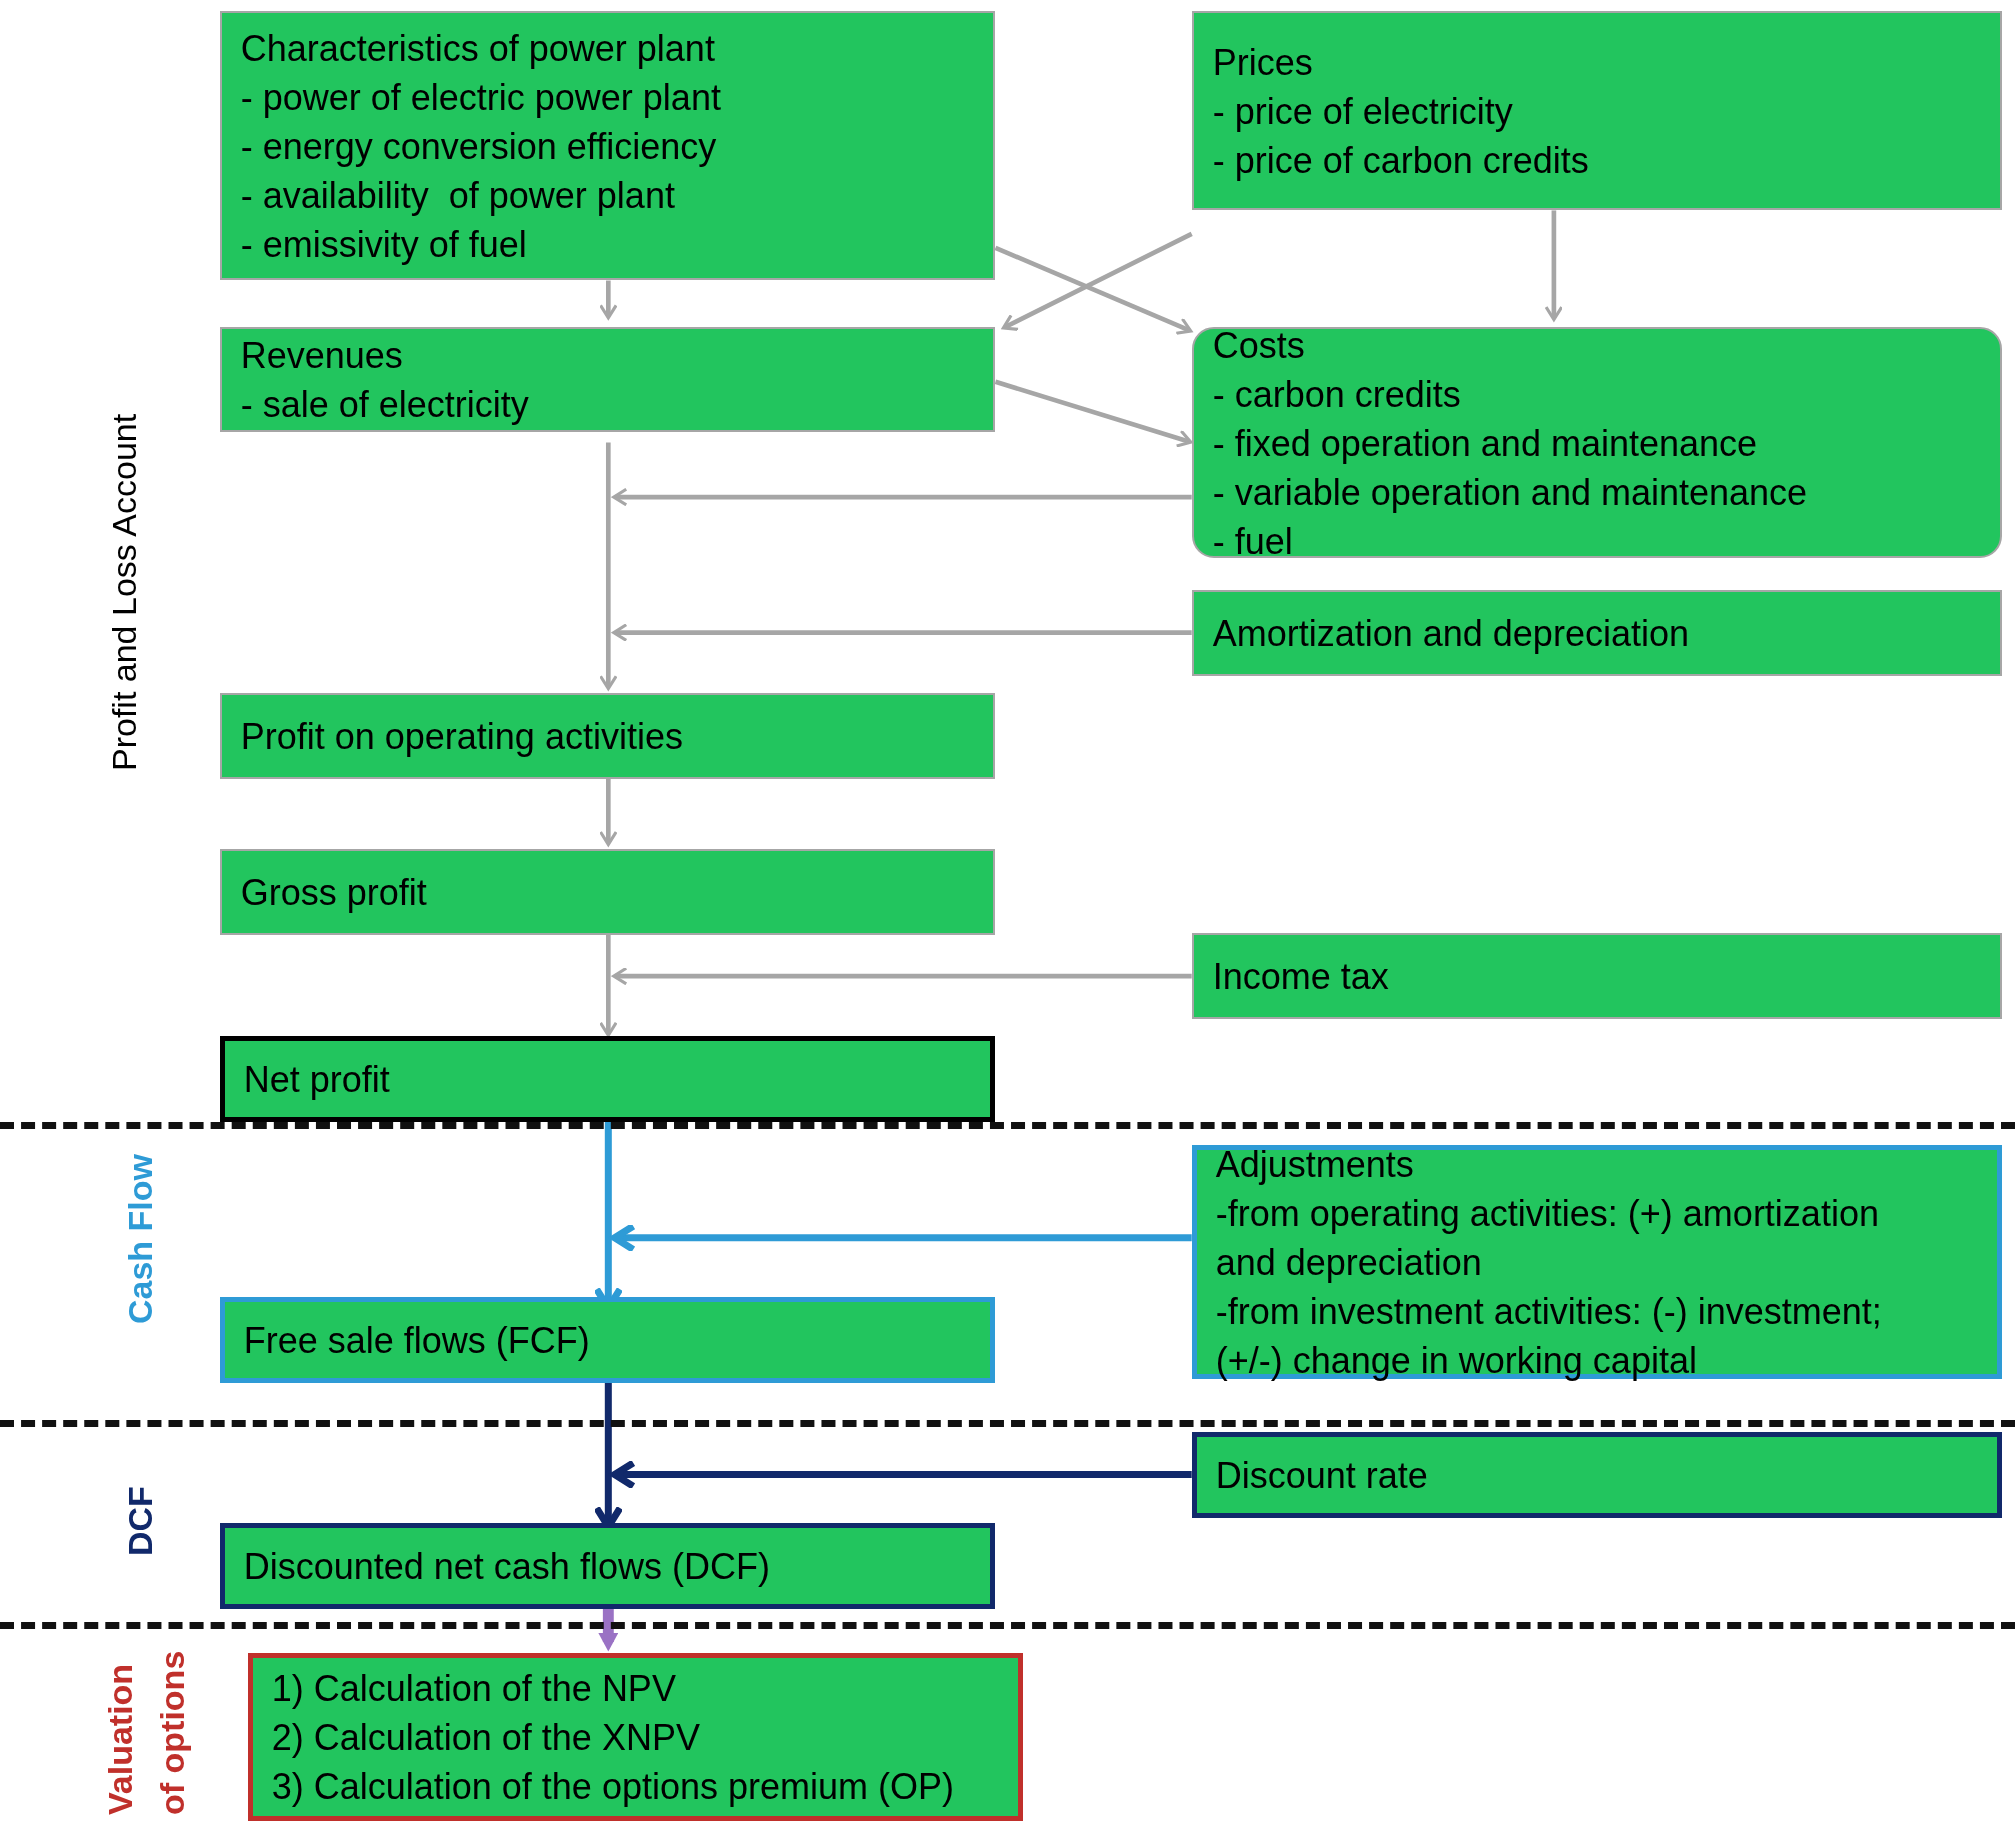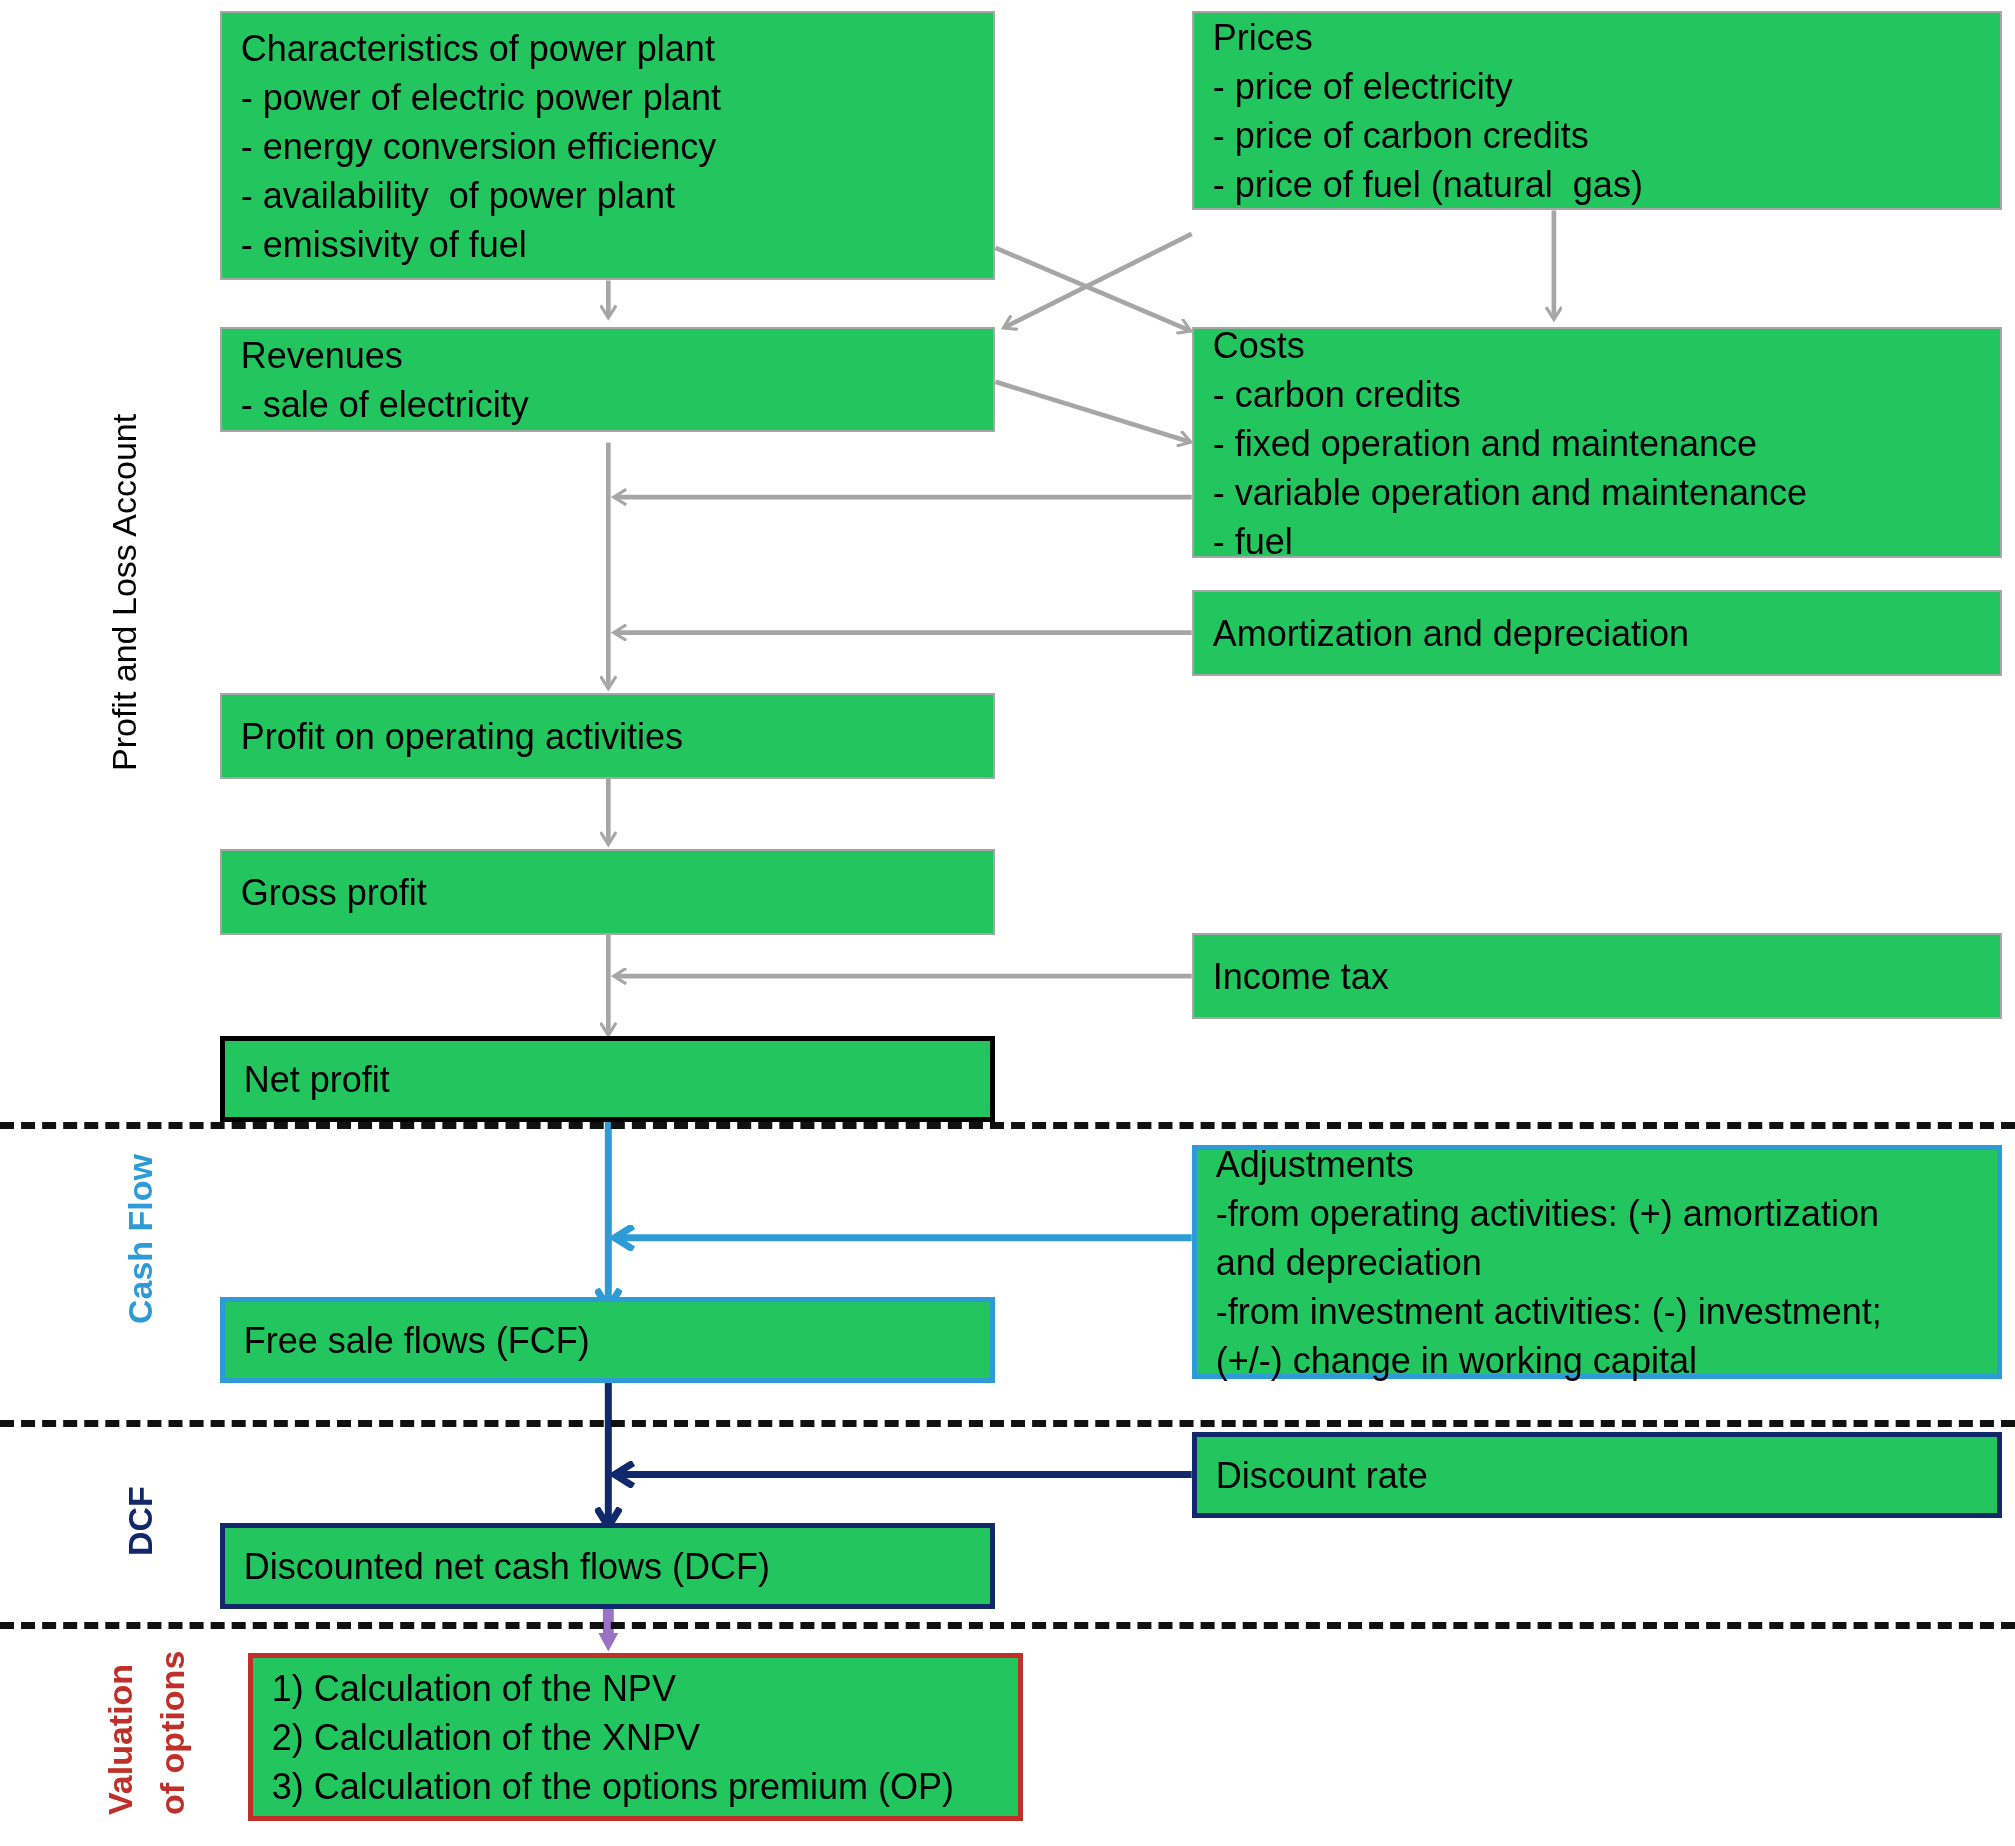--- a/index.html
+++ b/index.html
@@ -100,28 +100,28 @@
   <div class="vlabel" style="left:121px;top:1556px;color:#11296b;font-weight:bold;">DCF</div>
 
   <div class="vlabel" style="left:101px;top:1815px;color:#c0302b;font-weight:bold;">Valuation</div>
   <div class="vlabel" style="left:153px;top:1815px;color:#c0302b;font-weight:bold;">of options</div>
 
   <div class="box grey" style="left:220px;top:11px;width:775px;height:269px;">
     <div class="txt"><span>Characteristics of power plant</span><br><span>- power of electric power plant</span><br><span>- energy conversion efficiency</span><br><span>- availability  of power plant</span><br><span>- emissivity of fuel</span></div>
   </div>
 
   <div class="box grey" style="left:1192px;top:11px;width:810px;height:199px;">
-    <div class="txt"><span>Prices</span><br><span>- price of electricity</span><br><span>- price of carbon credits</span><br><span>- price of fuel (natural  gas)</span></div>
+    <div class="txt"><span>Prices</span><br><span>- price of electricity</span><br><span>- price of carbon credits</span><br></div>
   </div>
 
   <div class="box grey" style="left:220px;top:327px;width:775px;height:105px;">
     <div class="txt"><span>Revenues</span><br><span>- sale of electricity</span></div>
   </div>
 
-  <div class="box grey" style="left:1192px;top:327px;width:810px;height:231px;">
+  <div class="box grey" style="left:1192px;top:327px;width:810px;height:231px;border-radius:22px;">
     <div class="txt"><span>Costs</span><br><span>- carbon credits</span><br><span>- fixed operation and maintenance</span><br><span>- variable operation and maintenance</span><br><span>- fuel</span></div>
   </div>
 
   <div class="box grey" style="left:1192px;top:590px;width:810px;height:86px;">
     <div class="txt">Amortization and depreciation</div>
   </div>
 
   <div class="box grey" style="left:220px;top:693px;width:775px;height:86px;">
     <div class="txt">Profit on operating activities</div>
   </div>

